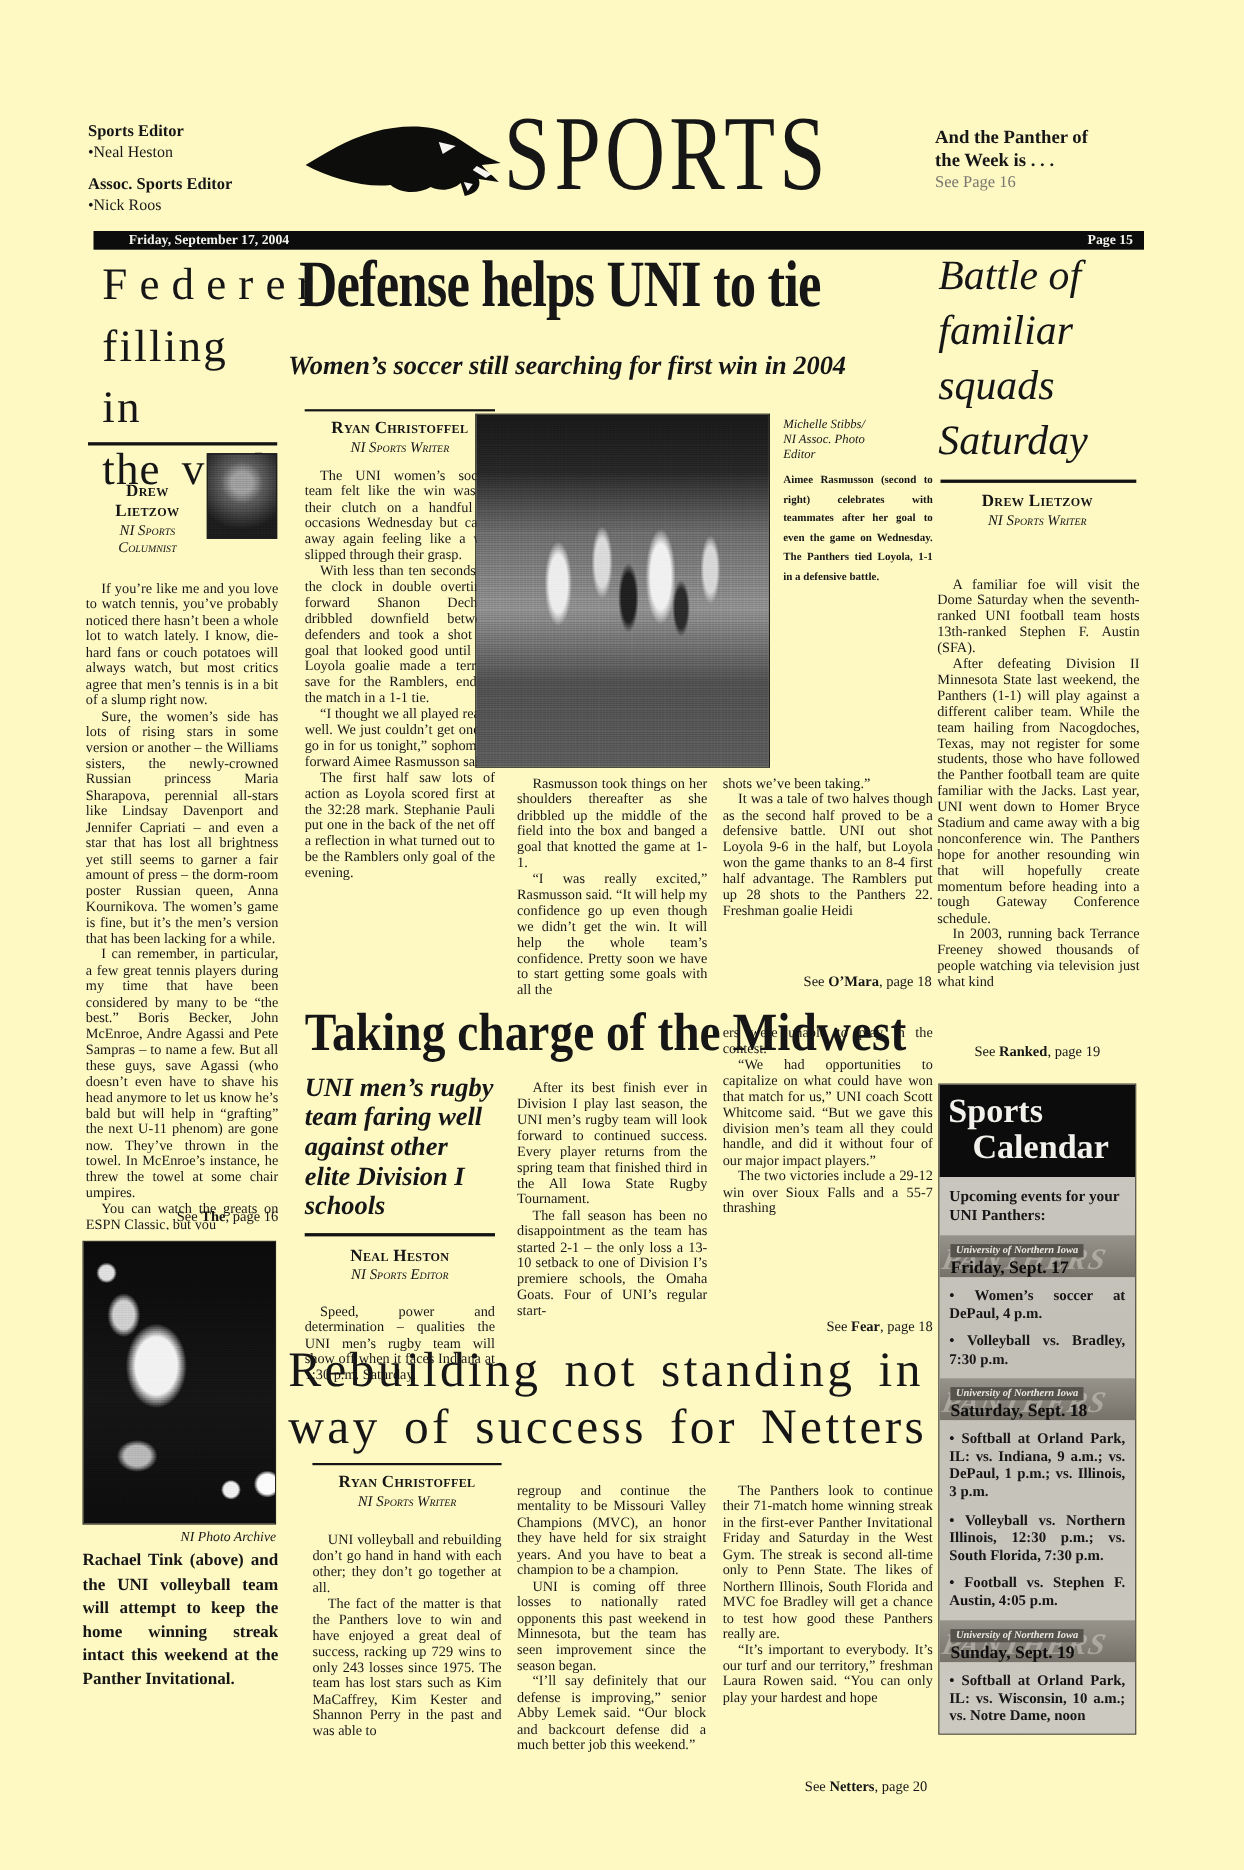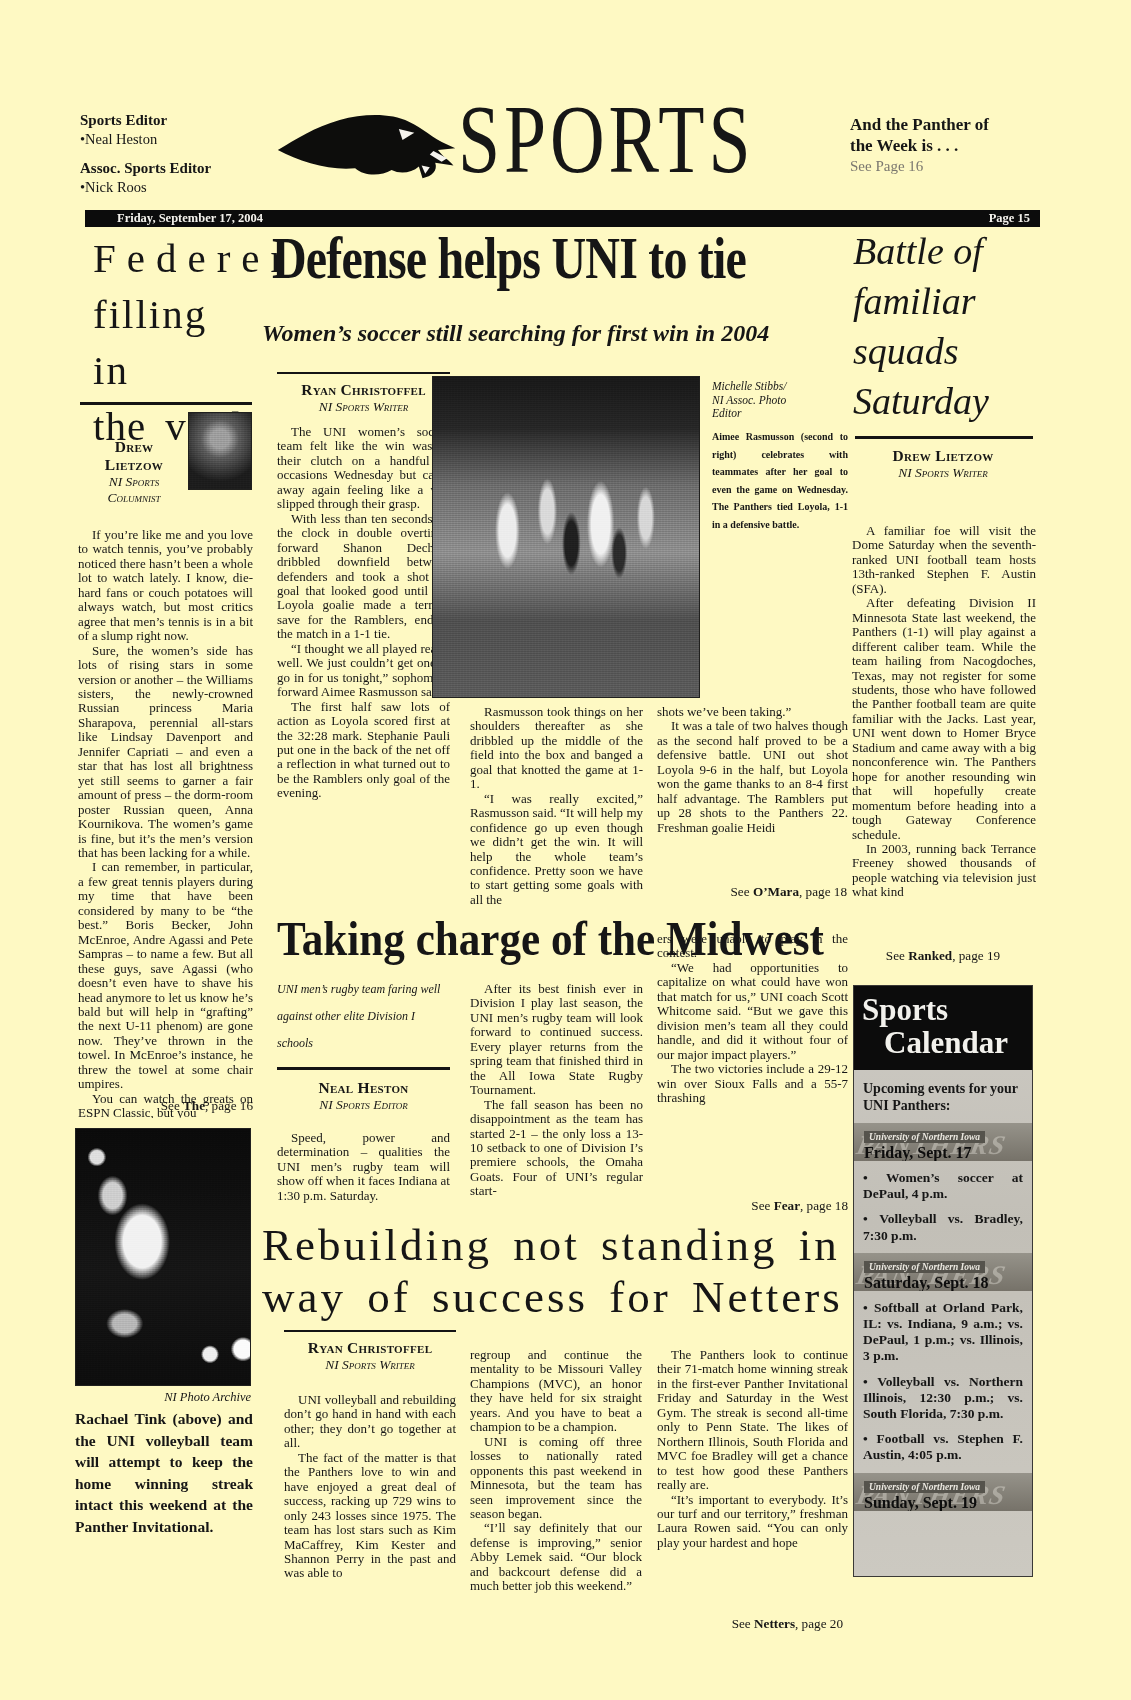--- a/index.html
+++ b/index.html
@@ -33,21 +33,21 @@
   
   .fed-hl{font-size:41px;line-height:56px;}
   .fed-l1{letter-spacing:11px;}
   .fed-l2{letter-spacing:2px;word-spacing:30px;}
   .fed-l3{letter-spacing:1px;word-spacing:8px;}
   .def-hl{font-size:60px;font-weight:bold;letter-spacing:-1px;transform:scaleX(.8);
         transform-origin:left top;white-space:nowrap;}
   .def-sub{font-size:24px;font-style:italic;font-weight:bold;white-space:nowrap;}
   .battle-hl{font-style:italic;font-size:38px;line-height:50px;}
   .mw-hl{font-size:49px;font-weight:bold;transform:scaleX(.88);transform-origin:left top;white-space:nowrap;}
-  .mw-sub{font-style:italic;font-weight:normal;font-size:12px;line-height:27px;}
+  .mw-sub{font-style:italic;font-weight:bold;font-size:24px;line-height:27px;}
   .net-hl{font-size:45px;line-height:50px;letter-spacing:3px;word-spacing:7px;white-space:nowrap;}
 
   
   .photo{border:1px solid #20201e;overflow:hidden;}
   .photo::after{content:"";position:absolute;inset:0;
       background:repeating-linear-gradient(0deg,rgba(255,255,255,.07) 0 1px,rgba(0,0,0,.07) 1px 2px),
                  repeating-linear-gradient(90deg,rgba(255,255,255,.05) 0 1px,transparent 1px 3px);
       mix-blend-mode:overlay;}
   .soccer-photo{background:
       radial-gradient(ellipse 20px 62px at 28% 48%, #ececec 0 42%, transparent 62%),
@@ -251,20 +251,21 @@
       </div>
       <div class="cal-item">Softball at Orland Park, IL: vs. Indiana, 9 a.m.; vs. DePaul, 1 p.m.; vs. Illinois, 3 p.m.</div>
       <div class="cal-item">Volleyball vs. Northern Illinois, 12:30 p.m.; vs. South Florida, 7:30 p.m.</div>
       <div class="cal-item">Football vs. Stephen F. Austin, 4:05 p.m.</div>
 
       <div class="cal-banner">
         <span class="cal-banner-logo">PANTHERS</span>
         <div class="cal-banner-univ">University of Northern Iowa</div>
         <div class="cal-day">Sunday, Sept. 19</div>
       </div>
+      <div class="cal-item">Softball at Orland Park, IL: vs. Wisconsin, 10 a.m.; vs. Notre Dame, noon</div>
 
     </div>
   </div>
 
   <div class="abs net-hl" style="left:262px;top:1220px;">Rebuilding not standing in</div>
   <div class="abs net-hl" style="left:262px;top:1272px;">way of success for Netters</div>
 
   <div class="abs photo volleyball-photo" style="left:75px;top:1128px;width:176px;height:258px;"></div>
   <div class="abs vb-credit" style="left:75px;top:1390px;width:176px;">NI Photo Archive</div>
   <div class="abs vb-caption" style="left:75px;top:1408px;width:178px;height:140px;overflow:hidden;">Rachael Tink (above) and the UNI volleyball team will attempt to keep the home winning streak intact this weekend at the Panther Invitational.</div>

